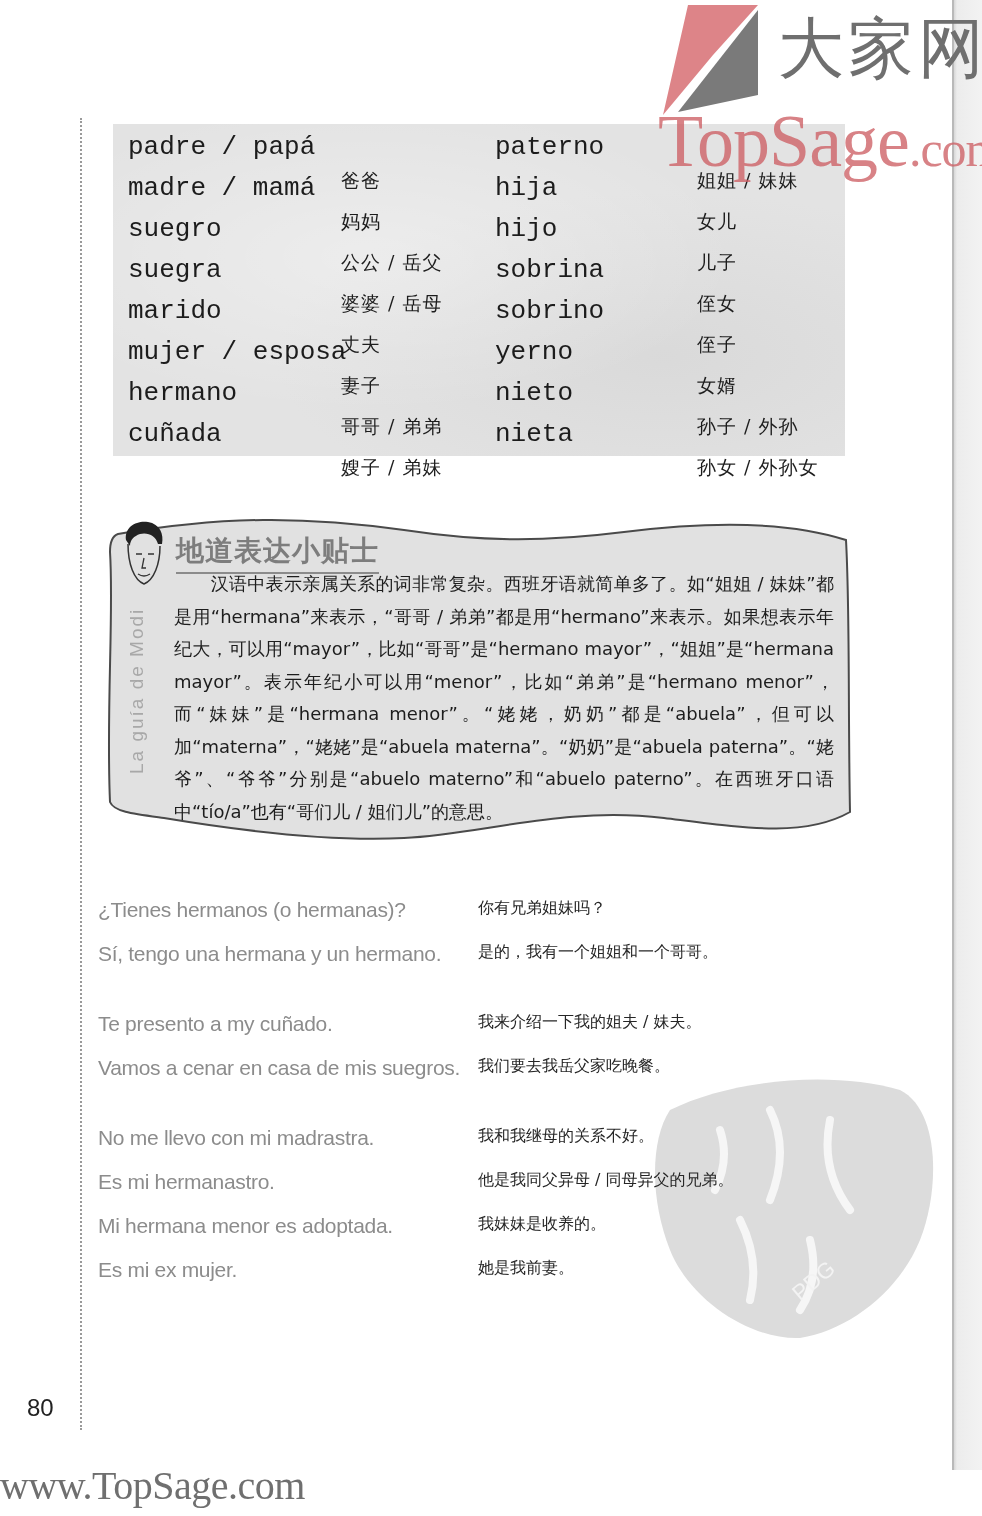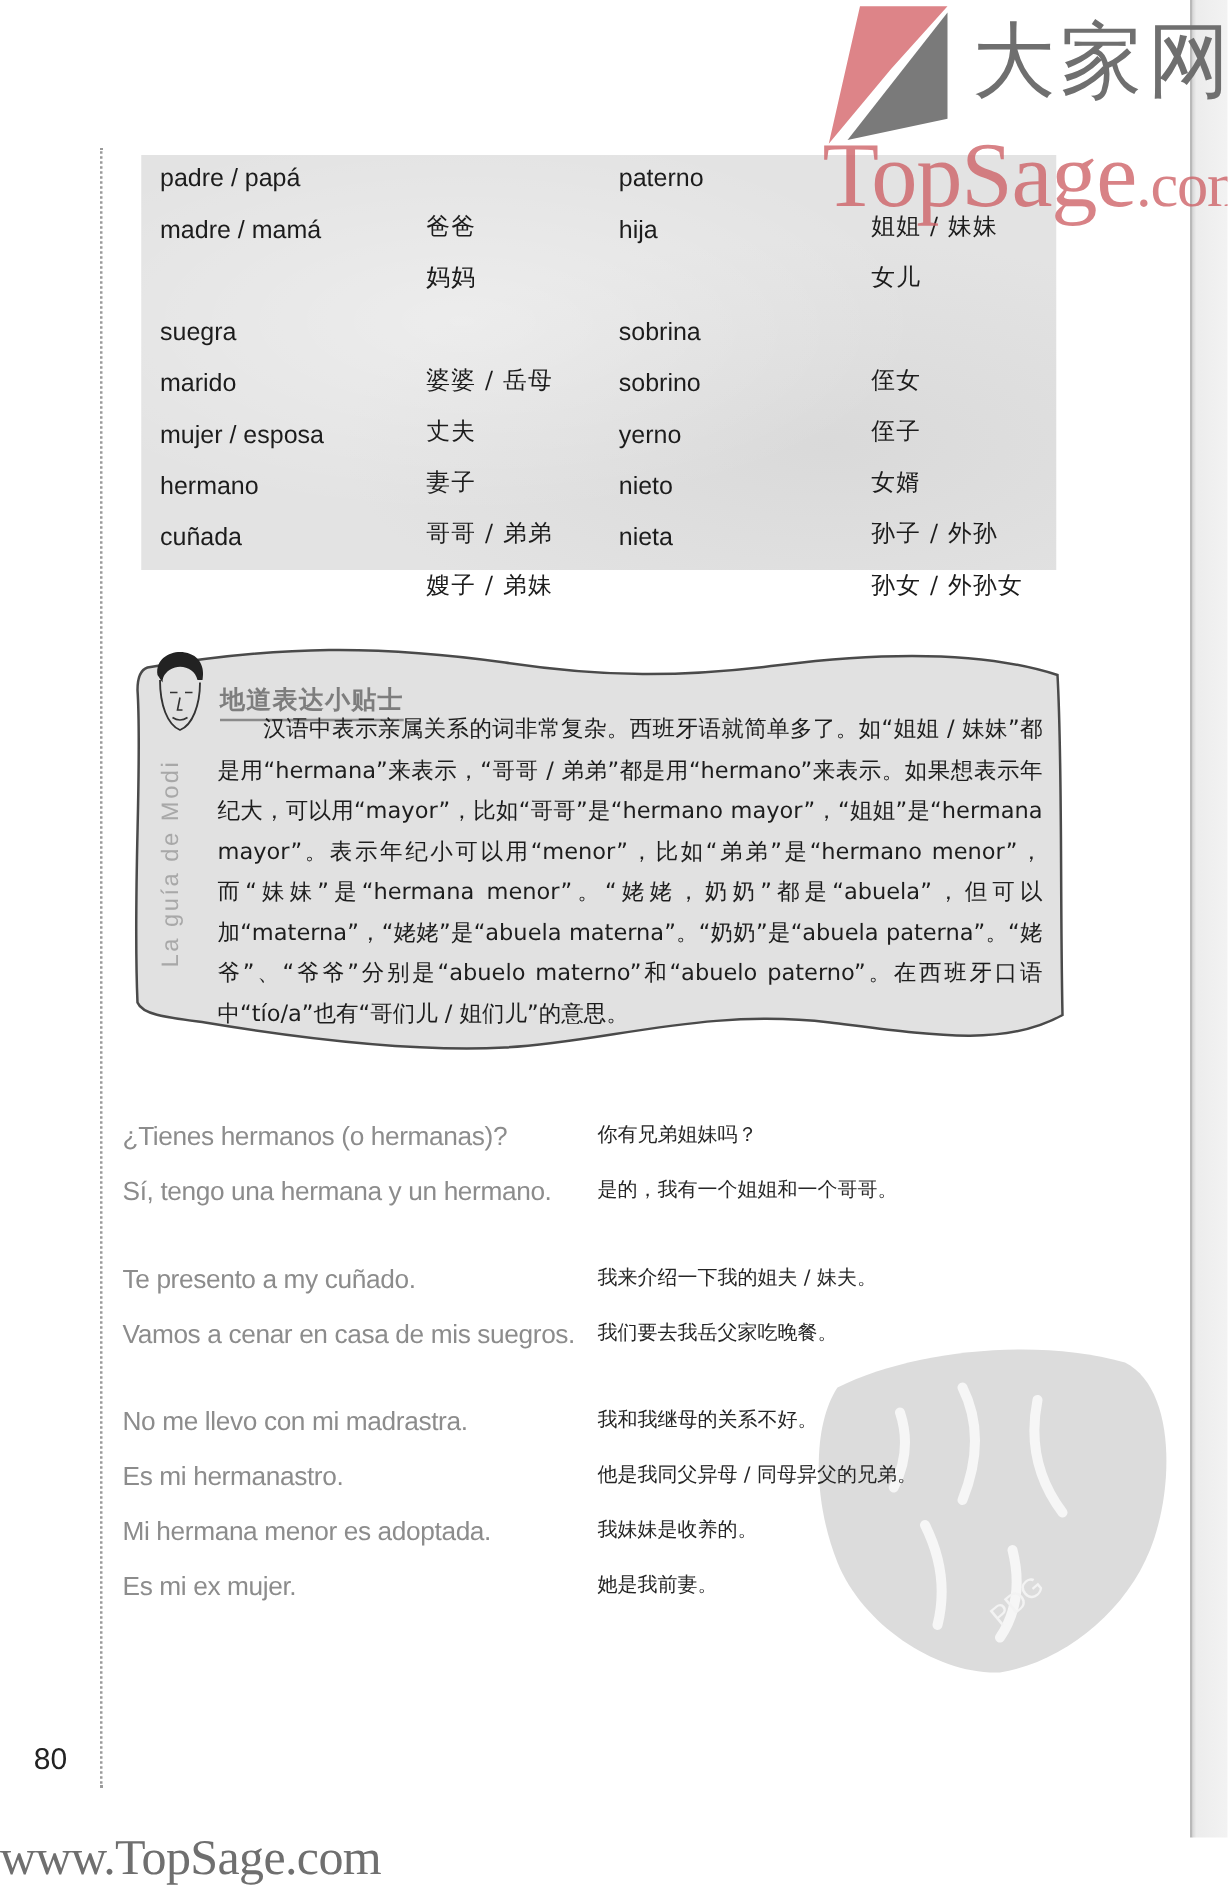--- a/index.html
+++ b/index.html
@@ -21,34 +21,34 @@
   
   .vocab {
     position: absolute; left: 113px; top: 124px; width: 732px; height: 332px;
     background: #e3e3e3;
     background-image:
       radial-gradient(ellipse at 35% 40%, rgba(255,255,255,0.35), transparent 55%),
       radial-gradient(ellipse at 75% 70%, rgba(200,200,200,0.35), transparent 50%);
   }
   .vocab-row { position: absolute; left: 0; width: 100%; height: 41px; }
   .vocab-cell {
-    position: absolute; top: 0; font-family: Liberation Sans, sans-serif;
-    font-size: 20px; color: #1c1c1c; white-space: nowrap;
+    position: absolute; top: 0; font-family: Liberation Mono, monospace;
+    font-size: 26px; color: #1c1c1c; white-space: nowrap;
   }
   .vocab-cell.zh { font-family: "DejaVu Serif", serif; font-size: 19px; letter-spacing: 1px; margin-top: 36px; }
   
   .tip {
     position: absolute; left: 104px; top: 512px; width: 748px; height: 330px;
   }
   .tip svg.frame { position: absolute; left: 0; top: 0; }
   .tip-face { position: absolute; left: 14px; top: 8px; width: 50px; height: 70px; }
   .tip-title {
     position: absolute; left: 72px; top: 20px; font-family: "DejaVu Serif", serif;
-    font-size: 20px; font-weight: bold; color: #7d7d7d; letter-spacing: 1px;
-    border-bottom: 2px solid #8b8b8b; padding-bottom: 2px; margin-top: 14px;
+    font-size: 28px; font-weight: bold; color: #7d7d7d; letter-spacing: 1px;
+    border-bottom: 2px solid #8b8b8b; padding-bottom: 2px;
   }
   .tip-side {
     position: absolute; left: 22px; top: 262px; transform: rotate(-90deg);
     transform-origin: 0 0; font-size: 19px; color: #a8a8a8; letter-spacing: 2px;
     white-space: nowrap;
   }
   .tip-body {
     position: absolute; left: 70px; top: 56px; width: 660px;
     font-family: "DejaVu Sans", sans-serif; font-size: 18px; line-height: 32.5px;
     color: #1d1d1d; text-align: justify;
@@ -98,20 +98,26 @@
     <span class="vocab-cell" style="left:15px">padre / papá</span>
     <span class="vocab-cell zh" style="left:228px">爸爸</span>
     <span class="vocab-cell" style="left:382px">paterno</span>
     <span class="vocab-cell zh" style="left:584px">姐姐 / 妹妹</span>
   </div>
   <div class="vocab-row" style="top:49px">
     <span class="vocab-cell" style="left:15px">madre / mamá</span>
     <span class="vocab-cell zh" style="left:228px">妈妈</span>
     <span class="vocab-cell" style="left:382px">hija</span>
     <span class="vocab-cell zh" style="left:584px">女儿</span>
+  </div>
+  <div class="vocab-row" style="top:90px">
+    <span class="vocab-cell" style="left:15px">suegro</span>
+    <span class="vocab-cell zh" style="left:228px">公公 / 岳父</span>
+    <span class="vocab-cell" style="left:382px">hijo</span>
+    <span class="vocab-cell zh" style="left:584px">儿子</span>
   </div>
   <div class="vocab-row" style="top:131px">
     <span class="vocab-cell" style="left:15px">suegra</span>
     <span class="vocab-cell zh" style="left:228px">婆婆 / 岳母</span>
     <span class="vocab-cell" style="left:382px">sobrina</span>
     <span class="vocab-cell zh" style="left:584px">侄女</span>
   </div>
   <div class="vocab-row" style="top:172px">
     <span class="vocab-cell" style="left:15px">marido</span>
     <span class="vocab-cell zh" style="left:228px">丈夫</span>

